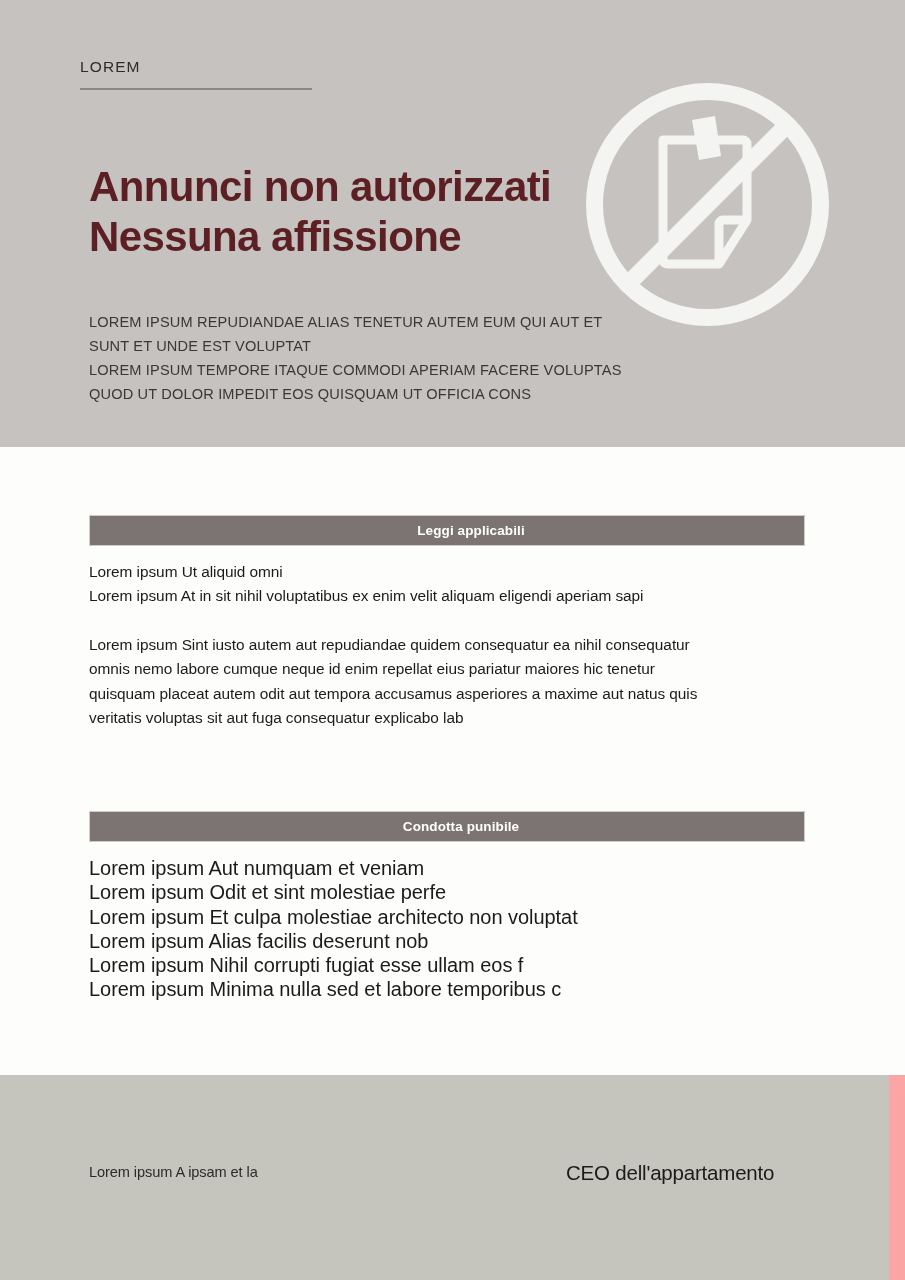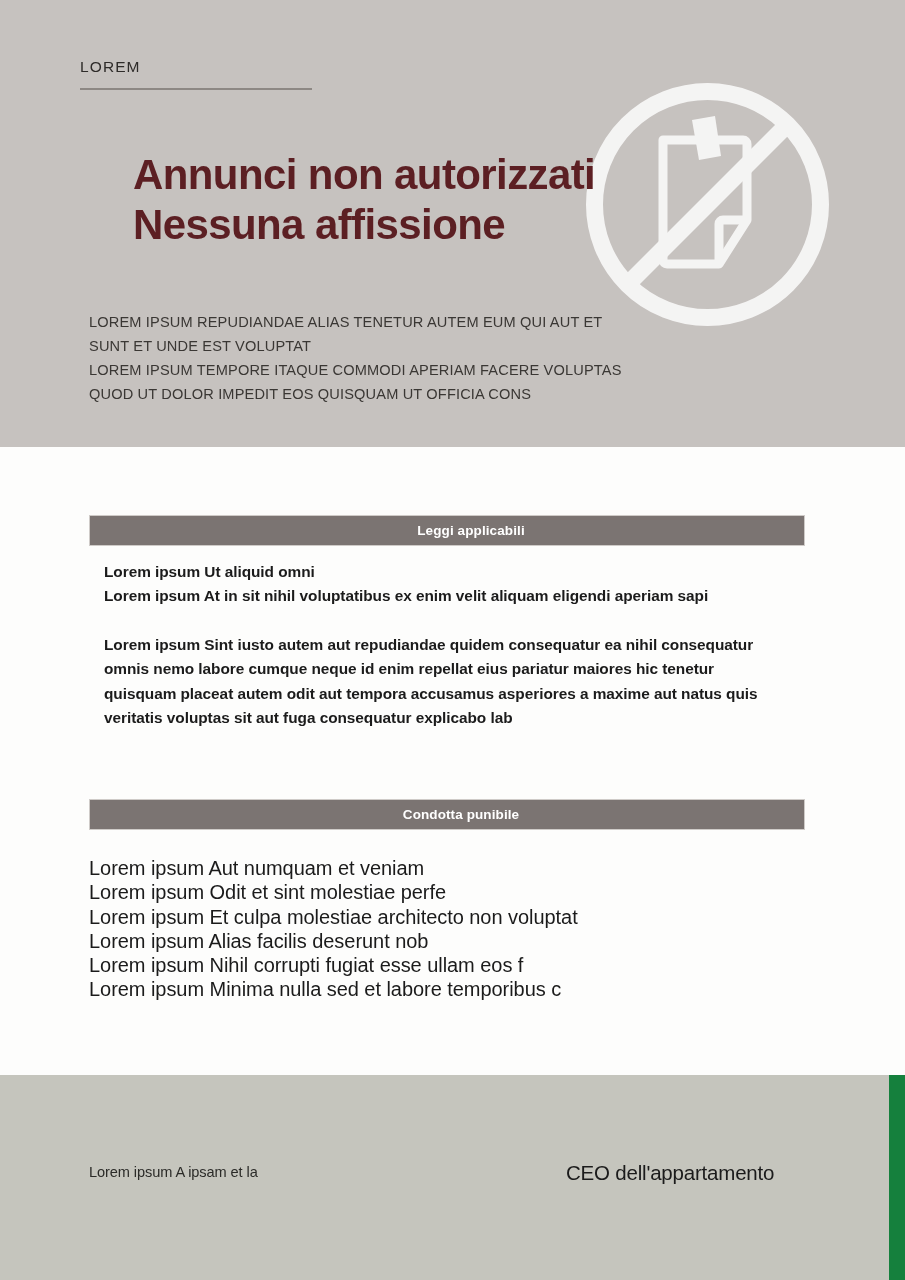--- a/index.html
+++ b/index.html
@@ -14,21 +14,21 @@
     background: #fdfdfc;
     position: relative;
     overflow: hidden;
   }
 
   .page {
     position: absolute;
     inset: 0;
     width: 905px;
     height: 1280px;
-    background: #15803d;
+    background: #fca5a5;
   }
 
   
   .header-band {
     position: absolute;
     left: 0;
     top: 0;
     width: 905px;
     height: 447px;
     background: #c6c2bf;
@@ -61,23 +61,22 @@
 
   .eyebrow-rule {
     height: 2px;
     background: #8d8884;
     width: 232px;
   }
 
   .title-block {
     position: absolute;
     left: 89px;
-    top: 150px;
+    top: 162px;
     width: 560px;
-    margin-left: 44px;
   }
 
   .title-line {
     font-size: 42px;
     font-weight: 700;
     color: #5c1f23;
     line-height: 50px;
     letter-spacing: -0.6px;
     white-space: nowrap;
   }
@@ -120,38 +119,37 @@
   }
 
   .section-bar-label {
     font-size: 13.5px;
     font-weight: 700;
     color: #ffffff;
     letter-spacing: 0.1px;
   }
 
   #bar-leggi { top: 68px; padding-left: 48px; }
-  #bar-condotta { top: 352px; padding-left: 28px; }
+  #bar-condotta { top: 364px; padding-left: 28px; }
 
   .para-group {
     position: absolute;
     left: 89px;
     width: 700px;
   }
 
   #group-a { top: 113px; }
   #group-b { top: 186px; }
 
   .para-line-bold {
     font-size: 15.4px;
-    font-weight: 700;
+    font-weight: 400;
     color: #1b1b1b;
     line-height: 24.3px;
     letter-spacing: -0.05px;
-    margin-left: 15px;
   }
 
   .list-block {
     position: absolute;
     left: 89px;
     top: 409px;
     width: 700px;
   }
 
   .list-item {

